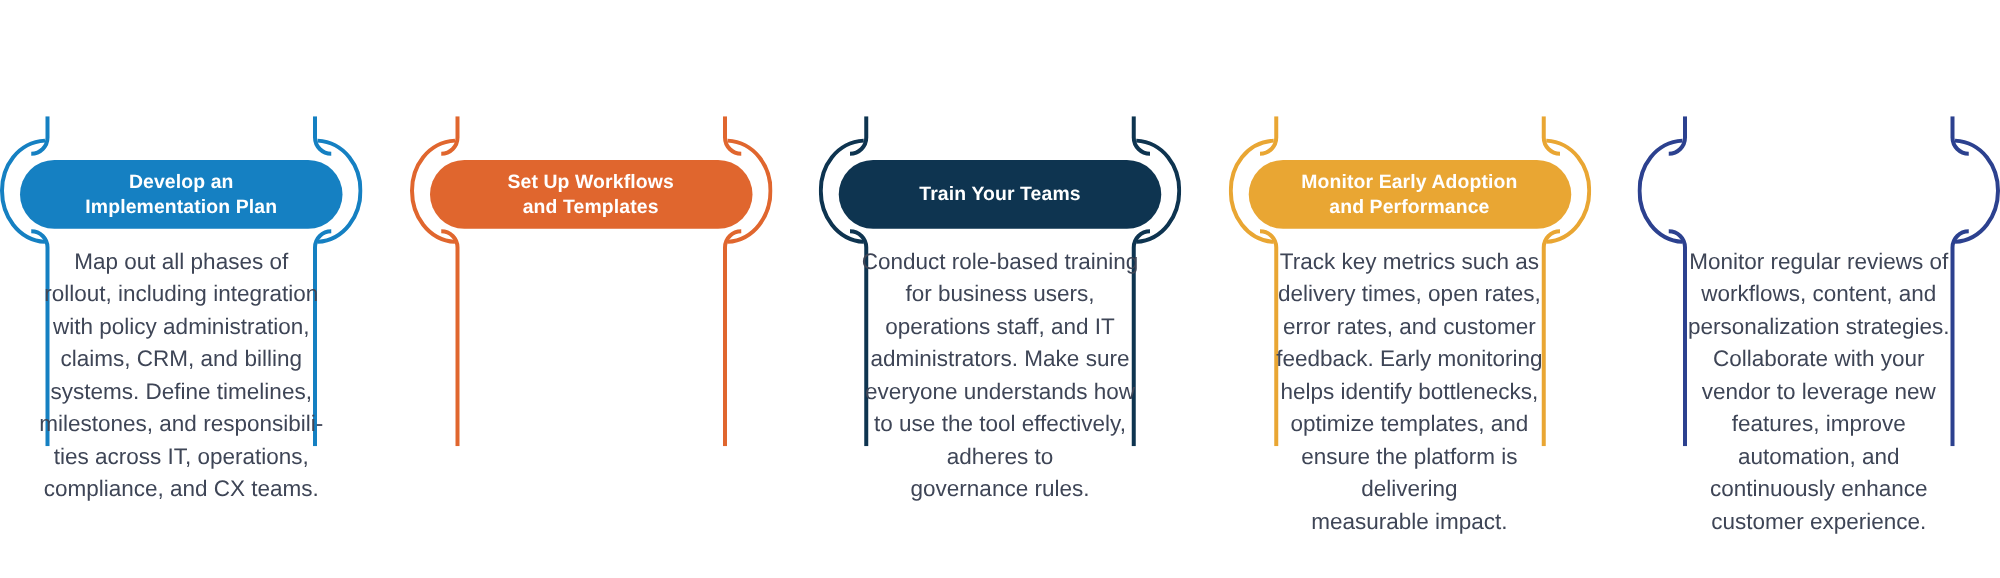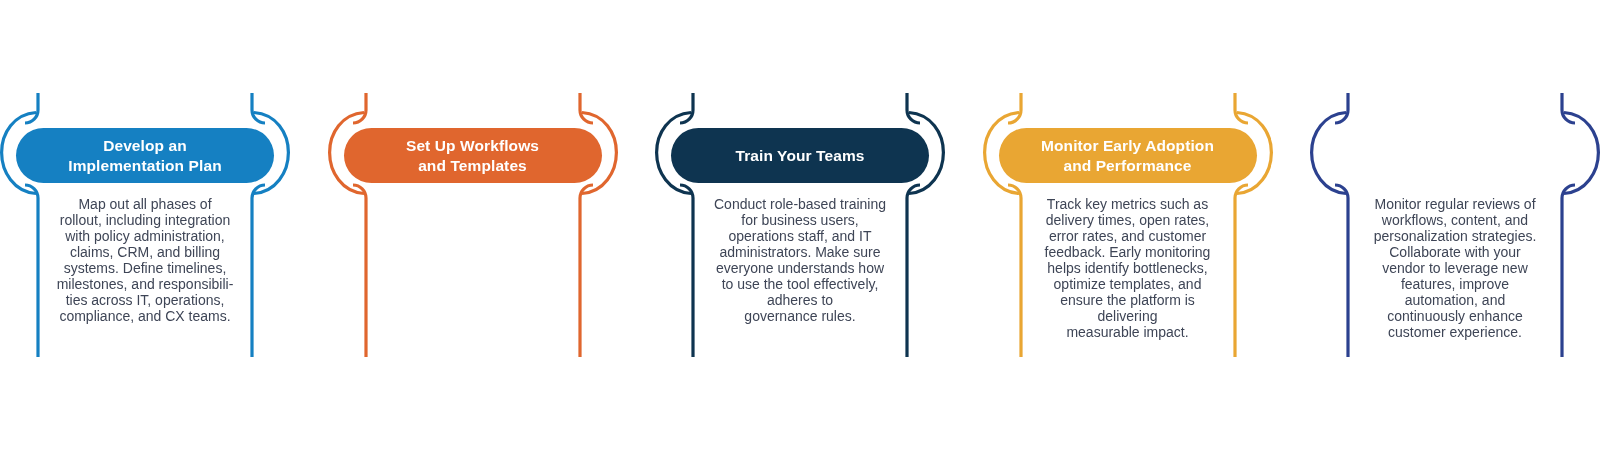--- a/index.html
+++ b/index.html
@@ -55,22 +55,22 @@
     letter-spacing: 0.1px;
   }
   .card-body {
     position: absolute;
     top: 103px;
     left: 0;
     right: 0;
     padding: 0 14px;
     text-align: center;
     color: #3e4556;
-    font-size: 14px;
-    line-height: 16px;
+    font-size: 18px;
+    line-height: 26px;
     white-space: pre-line;
   }
 </style>
 </head>
 <body>
 
 <div class="diagram-row">
 
   <div class="card" style="--accent: #1580c2;">
     <svg class="bracket" viewBox="0 0 290 264" aria-hidden="true">

